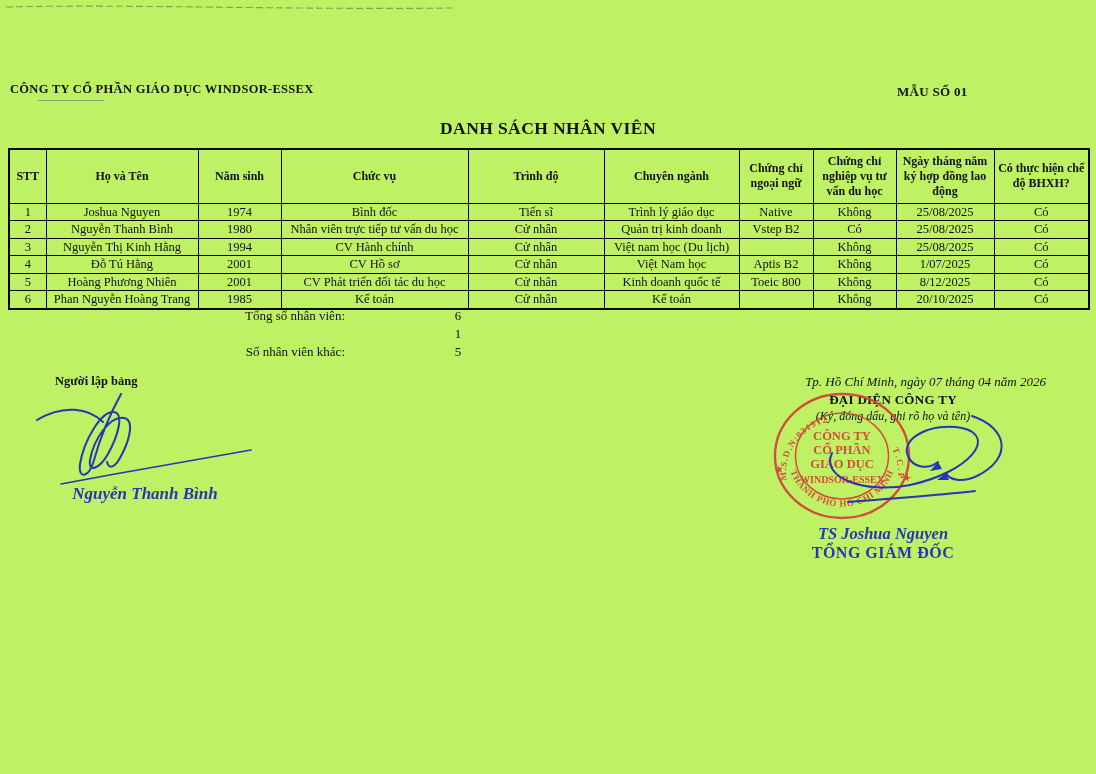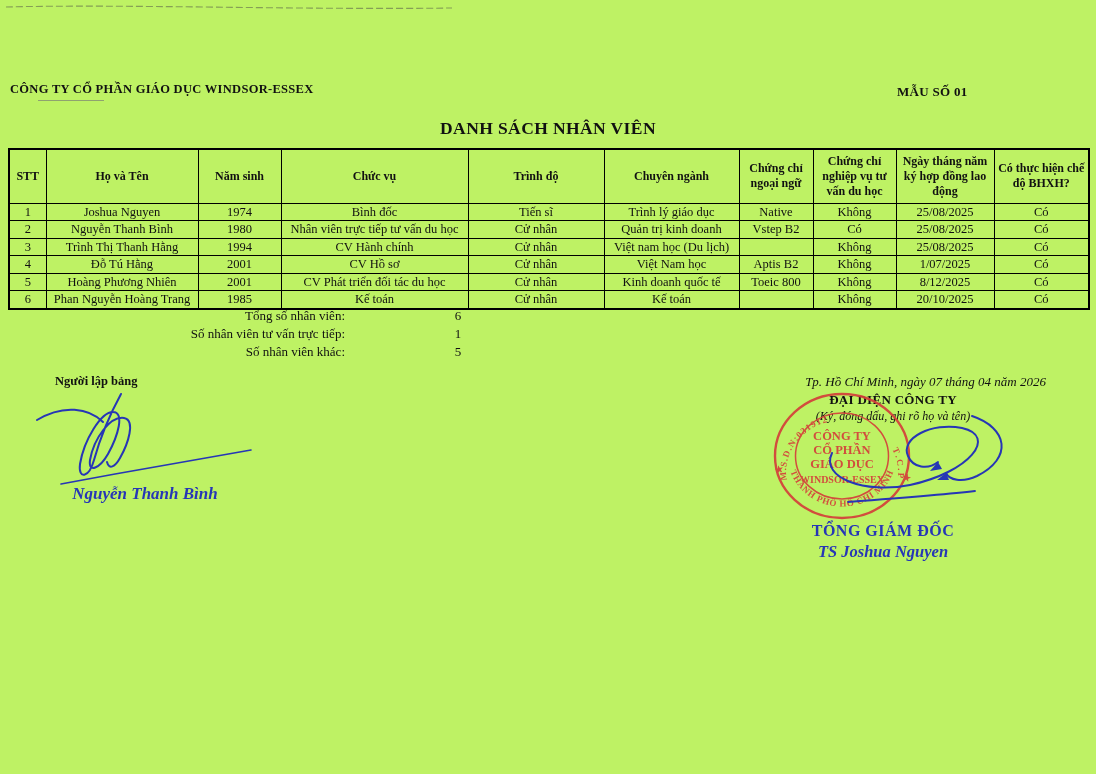--- a/index.html
+++ b/index.html
@@ -100,21 +100,21 @@
           <td class="left">Nhân viên trực tiếp tư vấn du học</td>
           <td>Cử nhân</td>
           <td class="left">Quản trị kinh doanh</td>
           <td>Vstep B2</td>
           <td>Có</td>
           <td>25/08/2025</td>
           <td>Có</td>
         </tr>
         <tr>
           <td>3</td>
-          <td class="left">Trình Thị Thanh Hằng</td>
+          <td class="left">Nguyễn Thị Kinh Hằng</td>
           <td>1994</td>
           <td class="left">CV Hành chính</td>
           <td>Cử nhân</td>
           <td class="left">Việt nam học (Du lịch)</td>
           <td></td>
           <td>Không</td>
           <td>25/08/2025</td>
           <td>Có</td>
         </tr>
         <tr>
@@ -154,21 +154,20 @@
           <td>Có</td>
         </tr>
       </tbody>
   </table>
 
   <div class="sum-row" style="top:308px">
     <span class="sum-label">Tổng số nhân viên:</span>
     <span class="sum-value">6</span>
   </div>
   <div class="sum-row" style="top:326px">
-    <span class="sum-label">Số nhân viên tư vấn trực tiếp:</span>
     <span class="sum-value">1</span>
   </div>
   <div class="sum-row" style="top:344px">
     <span class="sum-label">Số nhân viên khác:</span>
     <span class="sum-value">5</span>
   </div>
 
   <div class="abs" id="preparer-label">Người lập bảng</div>
   <svg class="abs" style="left:33px;top:388px" width="232" height="100">
     <g fill="none" stroke="#2636b6" stroke-width="2" stroke-linecap="round">
@@ -213,17 +212,17 @@
       <path d="M152,8 C188,20 193,50 157,68 C142,75 129,72 126,65"></path>
       <path d="M28,94 C80,90 130,86 155,83" stroke-width="1.8"></path>
     </g>
     <g fill="#2636b6" stroke="none">
       <path d="M118,54 L110,63 L122,61 Z"></path>
       <path d="M126,65 L117,72 L129,72 Z"></path>
     </g>
   </svg>
 
   <div class="abs" id="director-block">
+    <div id="director-name">TS Joshua Nguyen</div>
     <div id="director-title">TỔNG GIÁM ĐỐC</div>
-    <div id="director-name">TS Joshua Nguyen</div>
   </div>
 
 </div>
 
 </body></html>

